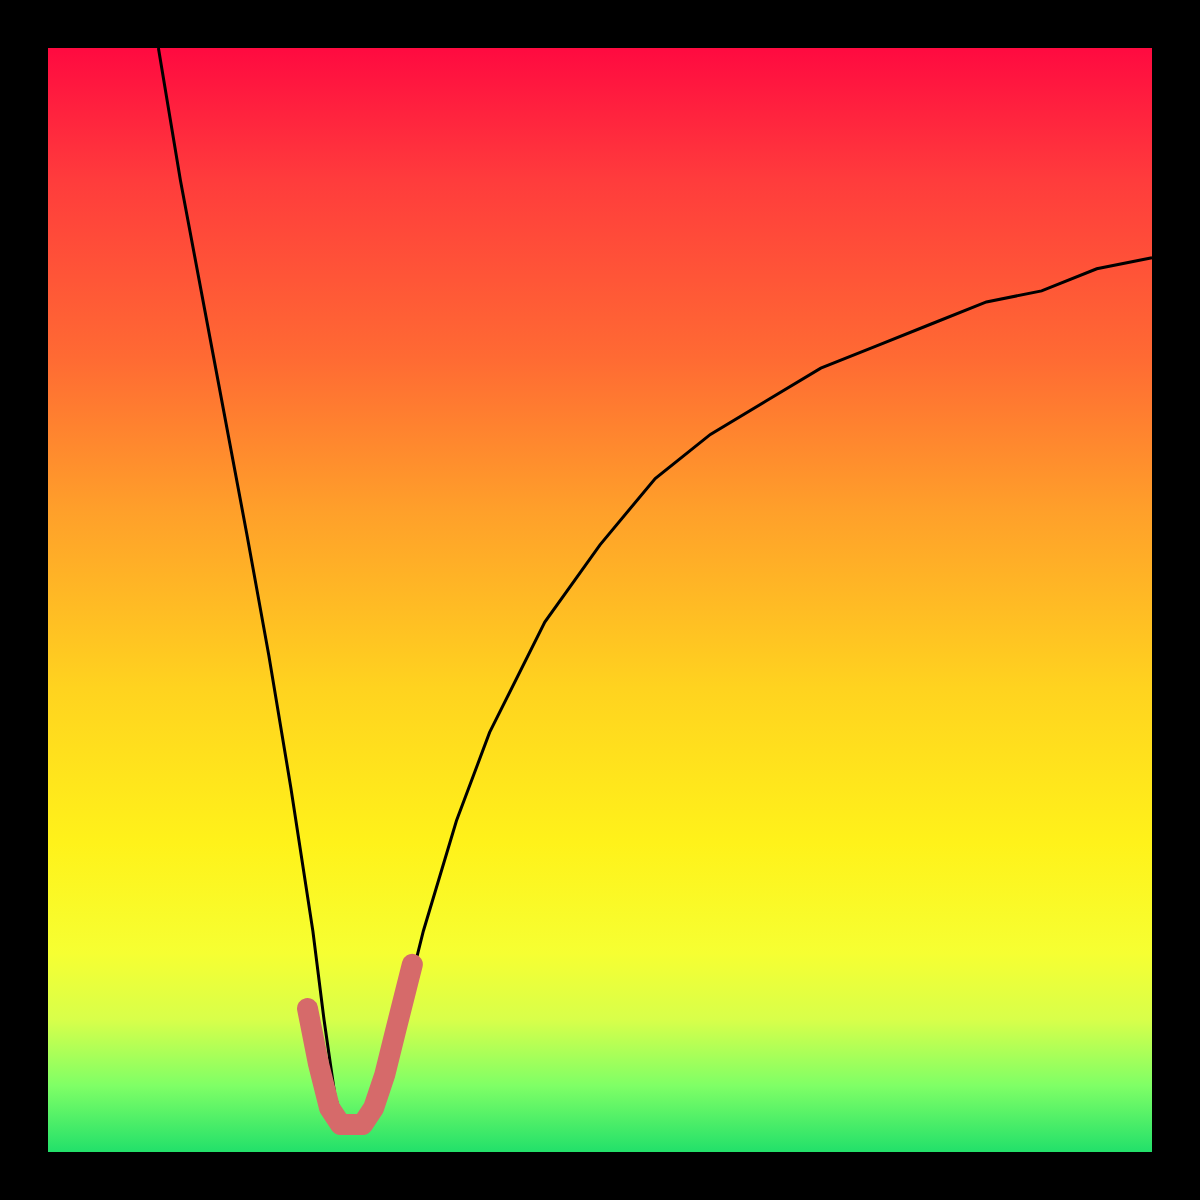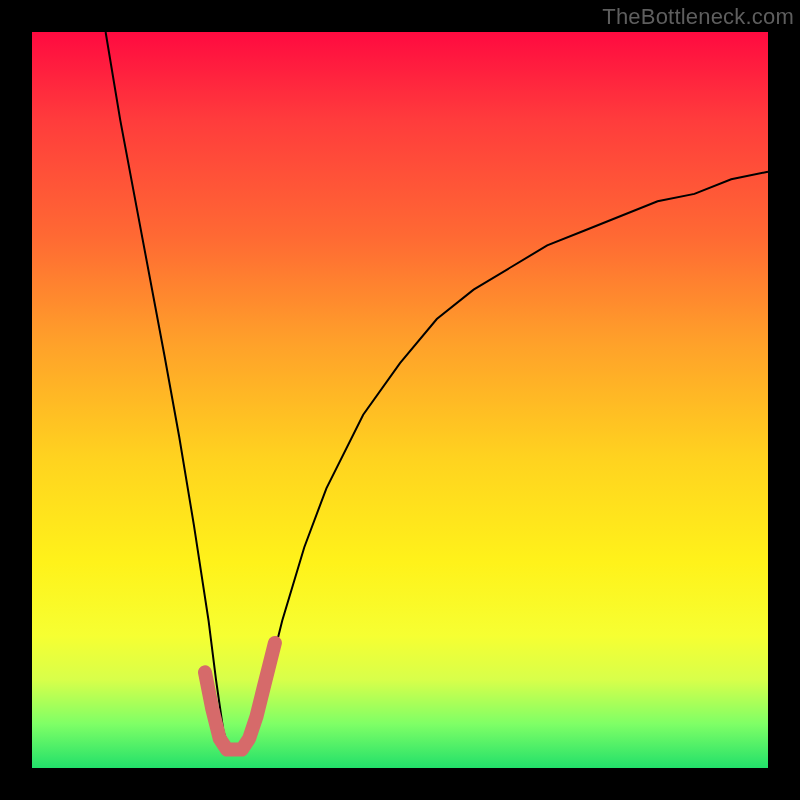--- a/index.html
+++ b/index.html
@@ -19,18 +19,17 @@
   .attrib{position:absolute;right:6px;top:4px;color:#5e5e5e;font-size:22px;font-weight:500;letter-spacing:.2px}
   svg{position:absolute;left:32px;top:32px;width:736px;height:736px;overflow:visible}
   .curve{fill:none;stroke:#000;stroke-width:2}
   .pink{fill:none;stroke:#d66a6a;stroke-width:14;stroke-linecap:round;stroke-linejoin:round}
 </style>
 </head>
 <body>
 
 <div class="frame">
   <div class="plot"></div>
-  <div class="attrib">TheBottleneck.com</div>
   <svg viewBox="0 0 736 736">
     <path id="curve-path" class="curve" d="M73.6 0.0 L88.3 88.3 L110.4 206.1 L132.5 323.8 L147.2 404.8 L161.9 493.1 L176.6 588.8 L184.0 647.7 L191.4 699.2 L198.7 721.3 L206.1 721.3 L220.8 699.2 L235.5 647.7 L250.2 588.8 L272.3 515.2 L294.4 456.3 L331.2 382.7 L368.0 331.2 L404.8 287.0 L441.6 257.6 L478.4 235.5 L515.2 213.4 L552.0 198.7 L588.8 184.0 L625.6 169.3 L662.4 161.9 L699.2 147.2 L736.0 139.8 "></path>
     <path id="pink-path" class="pink" d="M173.0 640.3 L180.3 677.1 L187.7 706.6 L195.0 717.6 L202.4 717.6 L209.8 717.6 L217.1 706.6 L224.5 684.5 L231.8 655.0 L239.2 625.6 L242.9 610.9 "></path>
   </svg>
 </div>
 
 </body></html>

